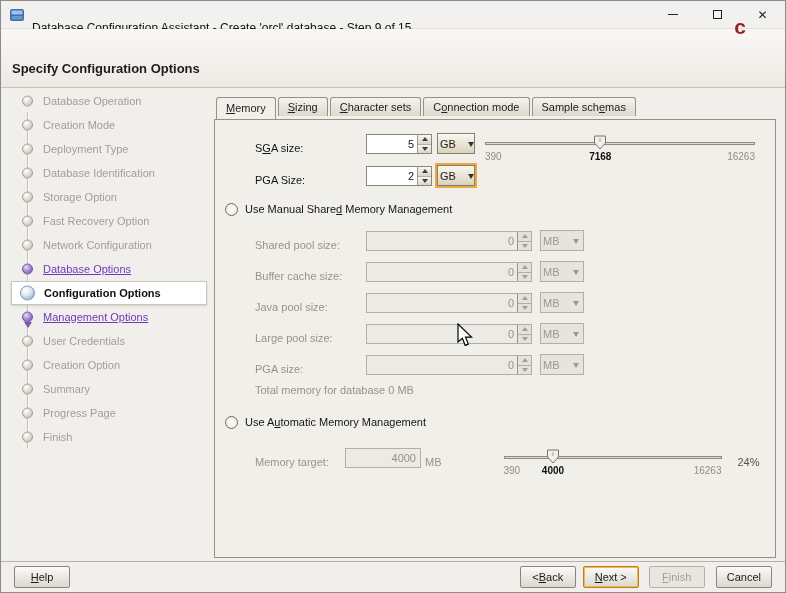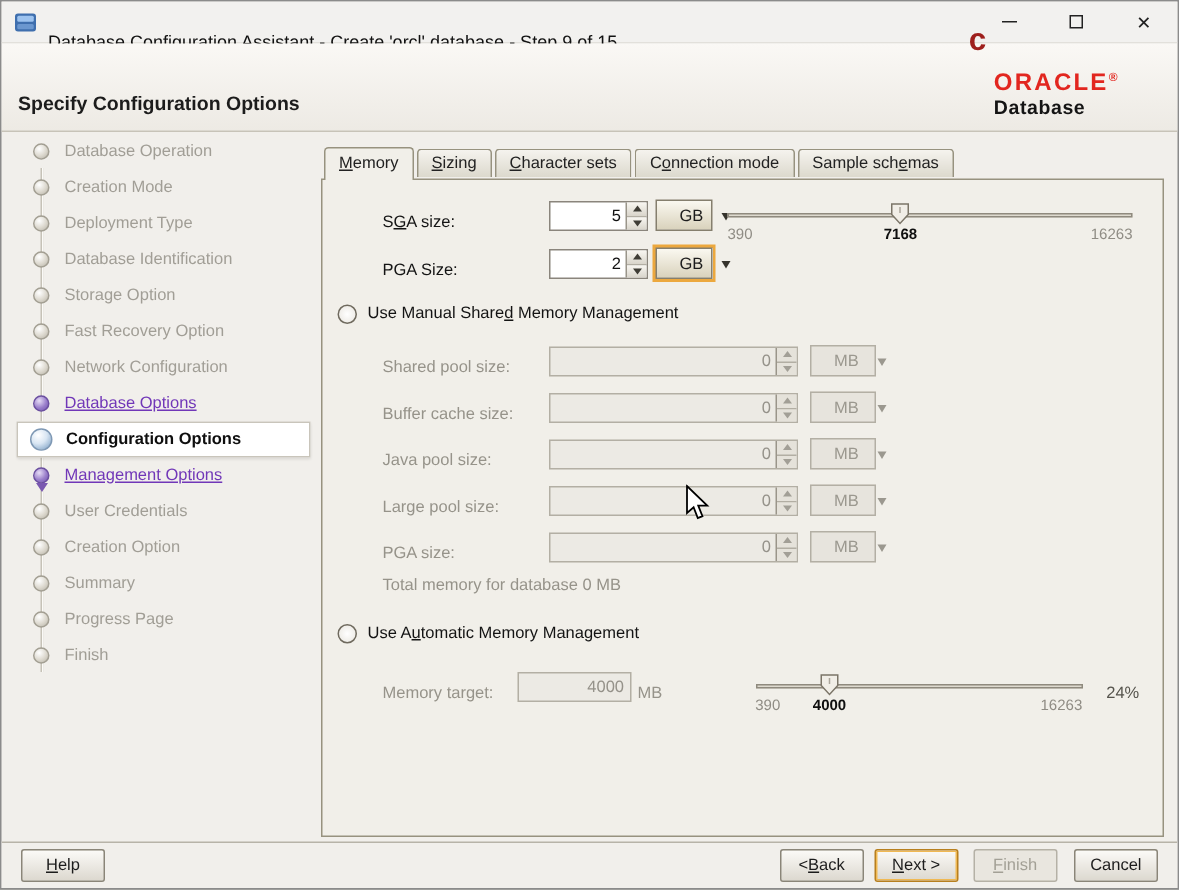--- a/index.html
+++ b/index.html
@@ -48,21 +48,21 @@
   .step.link .dot { border-color:#6b4fa0; background:radial-gradient(circle at 35% 30%, #e7ddf6, #9a7fcb 55%, #6f51ad); }
   .step.current { color:#0f0f0f; font-weight:bold; background:#ffffff; border:1px solid #c9c5bb;
                   margin-left:10px; margin-right:5px; padding-left:32px; box-shadow:0 1px 2px rgba(0,0,0,.12); }
   .step.current .dot { left:8px; width:15px; height:15px; border-color:#7e98b4;
                   background:radial-gradient(circle at 35% 28%, #ffffff, #d9e6f3 45%, #9cb8d4 78%, #7b97b5); }
   .tail { position:absolute; left:23px; bottom:-3px; width:0; height:0;
           border:4px solid transparent; border-top:6px solid #7a58b0; z-index:2; }
 
   
   .main { flex:1; display:flex; flex-direction:column; padding:8px 9px 3px 2px; min-width:0; }
-  .tabs { display:flex; align-items:center; height:22px; padding-left:2px; position:relative; z-index:2; }
+  .tabs { display:flex; align-items:flex-start; height:22px; padding-left:2px; position:relative; z-index:2; }
   .tab { height:19px; line-height:18px; padding:0 9px; margin-right:2px; color:#222;
          background:linear-gradient(#f5f3ee,#dcd9cd); border:1px solid #97927f; border-bottom:none;
          border-radius:3px 3px 0 0; cursor:default; }
   .tab.sel { height:22px; line-height:21px; background:#f1efe9; margin-bottom:-1px; position:relative; z-index:3; }
   .panel { flex:1; border:1px solid #97927f; background:#f1efe9; padding:8px 0 0 10px; position:relative; z-index:1; }
 
   
   .radio-row { display:flex; align-items:center; gap:7px; height:20px; }
   .radio { width:13px; height:13px; border-radius:50%; border:1px solid #6f6a5e; flex:0 0 auto;
            background:radial-gradient(#ffffff,#e9e6df); position:relative; }
@@ -84,21 +84,21 @@
   .sb.up { border-bottom:1px solid #b2aea3; }
   .sb i { display:block; width:0; height:0; border:3px solid transparent; }
   .sb.up i { border-bottom:4px solid #3f3d36; margin-top:-3px; }
   .sb.dn i { border-top:4px solid #3f3d36; margin-bottom:-3px; }
   .spin.dis { background:#eceae4; border-color:#b3afa4; }
   .spin.dis input { color:#95928a; }
   .spin.dis .sb { background:#e5e2da; }
   .spin.dis .sb.up i { border-bottom-color:#a29f96; }
   .spin.dis .sb.dn i { border-top-color:#a29f96; }
 
-  .combo { height:21px; width:38px; display:flex; align-items:center; gap:12px; padding:0 4px 0 15px;
+  .combo { height:21px; width:38px; display:flex; align-items:center; gap:12px; padding:0 4px 0 2px;
            border:1px solid #857f6e; background:linear-gradient(#faf8f0,#d9d2bc); margin-left:5px; flex:0 0 auto; }
   .combo.wide { width:44px; margin-left:8px; }
   .combo .arr { margin-left:auto; width:0; height:0; border:3px solid transparent;
                 border-top:5px solid #35332c; position:relative; top:2px; }
   .combo.focus { box-shadow:0 0 0 2px #eca83e; }
   .combo.dis { background:#e7e4dd; color:#9b988f; border-color:#b3afa4; }
   .combo.dis .arr { border-top-color:#9b988f; }
 
   .slider { flex:1; position:relative; height:20px; margin:0 20px 0 10px; }
   .slider.s2 { flex:0 0 auto; width:218px; margin:0 0 0 62px; }
@@ -161,24 +161,20 @@
       <div class="tb-btn">
           <span class="glyph-close">✕</span>
         </div>
     </div>
   </div>
 
   <div class="header">
     <div class="page-title">Specify Configuration Options</div>
     <div class="logo">
       <span class="logo-c">c</span>
-      <span class="logo-right">
-        <span class="logo-oracle"><span>ORACLE</span><span class="logo-reg">®</span></span>
-        <span class="logo-db">Database</span>
-      </span>
     </div>
   </div>
 
   <div class="body">
 
     <div class="sidebar">
       <div class="rail"></div>
       <ul class="steps">
         <li class="step">
             <span class="dot"></span>

